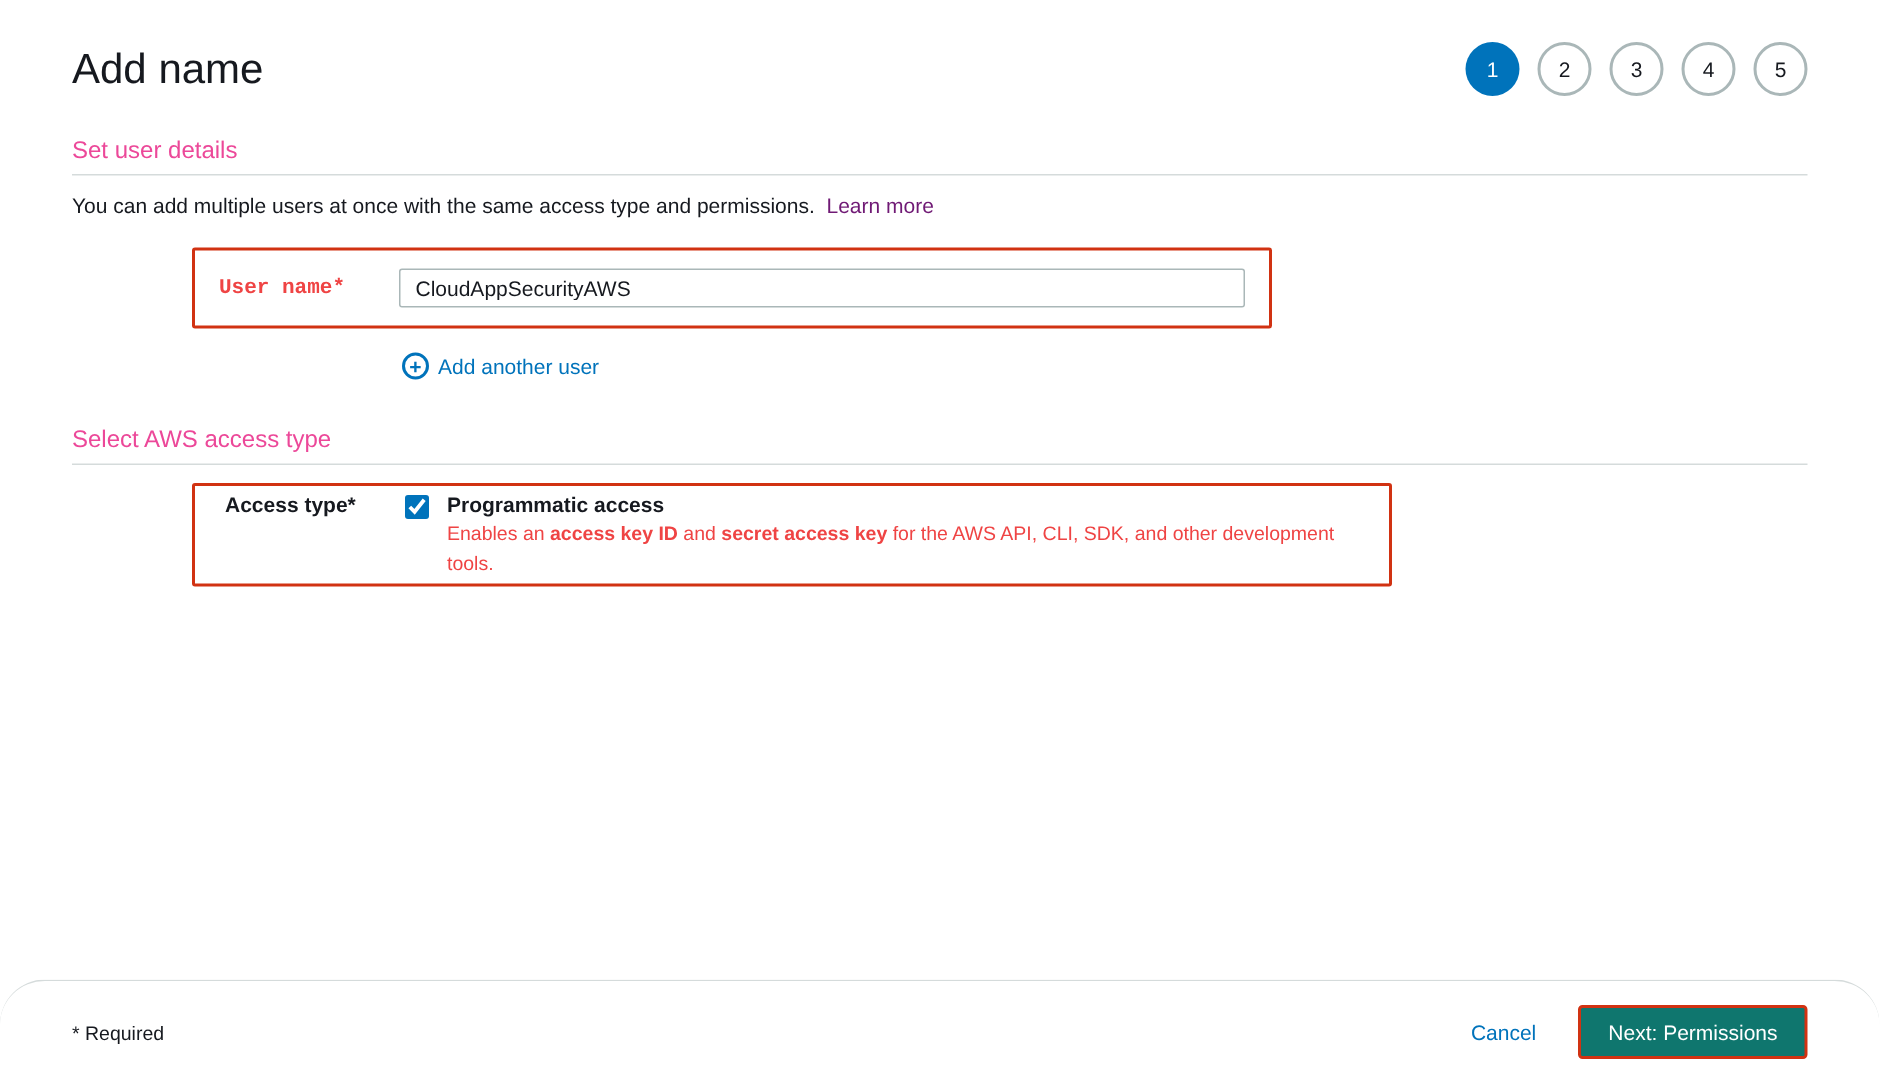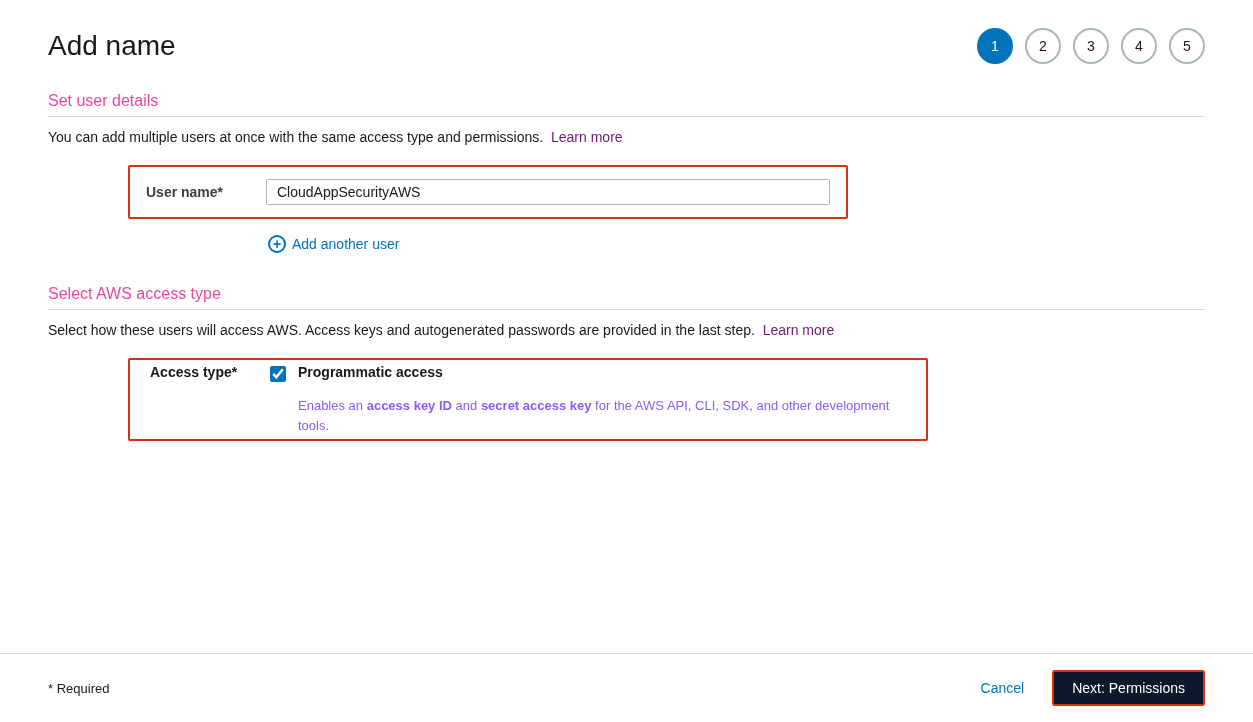--- a/index.html
+++ b/index.html
@@ -99,23 +99,24 @@
       padding: 12px 16px;
       border: 2px solid #d13212;
       border-radius: 2px;
       max-width: 720px;
       margin-left: 80px;
     }
 
     .field-label {
       font-size: 14px;
       font-weight: 700;
-      color: #404040;
+      color: #ef4444;
       min-width: 120px;
       white-space: nowrap;
+      font-family: Liberation Mono, monospace;
     }
 
     .field-input {
       flex: 1;
       border: 1px solid #aab7b8;
       border-radius: 2px;
       padding: 4px 10px;
       font-size: 14px;
       color: #16191f;
       outline: none;
@@ -165,22 +166,22 @@
     }
 
     .access-option-title {
       font-weight: 700;
       font-size: 14px;
       color: #16191f;
     }
 
     .access-option-desc {
       font-size: 13px;
-      color: #8b5cf6;
-      margin-top: 16px;
+      color: #ef4444;
+      margin-top: 2px;
       line-height: 1.5;
     }
 
     .access-option-desc strong {
       font-weight: 700;
     }
 
     .console-option {
       display: flex;
       align-items: flex-start;
@@ -198,20 +199,21 @@
     }
 
     
     .footer {
       background: #fff;
       border-top: 1px solid #d5dbdb;
       padding: 16px 48px;
       display: flex;
       align-items: center;
       justify-content: space-between;
+      border-radius: 30px;
     }
 
     .required-note {
       font-size: 13px;
       color: #16191f;
     }
 
     .footer-actions {
       display: flex;
       align-items: center;
@@ -221,21 +223,21 @@
     .cancel-btn {
       background: none;
       border: none;
       color: #0073bb;
       font-size: 14px;
       cursor: pointer;
       padding: 6px 12px;
     }
 
     .next-btn {
-      background-color: #0f172a;
+      background-color: #0f766e;
       color: #fff;
       border: 2px solid #d13212;
       border-radius: 3px;
       padding: 8px 18px;
       font-size: 14px;
       font-weight: 500;
       cursor: pointer;
     }
 
     .access-type-label-row {
@@ -292,24 +294,20 @@
 
     <div class="add-user-link">
       <div class="plus-circle">+</div>
       <span>Add another user</span>
     </div>
   </div>
 
   <div class="section">
     <h2 class="section-title">Select AWS access type</h2>
     <hr class="section-divider">
-    <p class="section-description">
-      <span>Select how these users will access AWS. Access keys and autogenerated passwords are provided in the last step.</span>
-      &nbsp;<a href="#">Learn more</a>
-    </p>
 
     <div class="access-type-box">
       <div class="access-type-label-row">
         <span class="access-type-label">Access type*</span>
         <div class="access-option">
           <input type="checkbox" class="checkbox-input" checked="" style="">
           <div>
             <div class="access-option-title">Programmatic access</div>
             <div class="access-option-desc">
               Enables an <strong>access key ID</strong> and <strong>secret access key</strong> for the AWS API, CLI, SDK, and other development tools.

